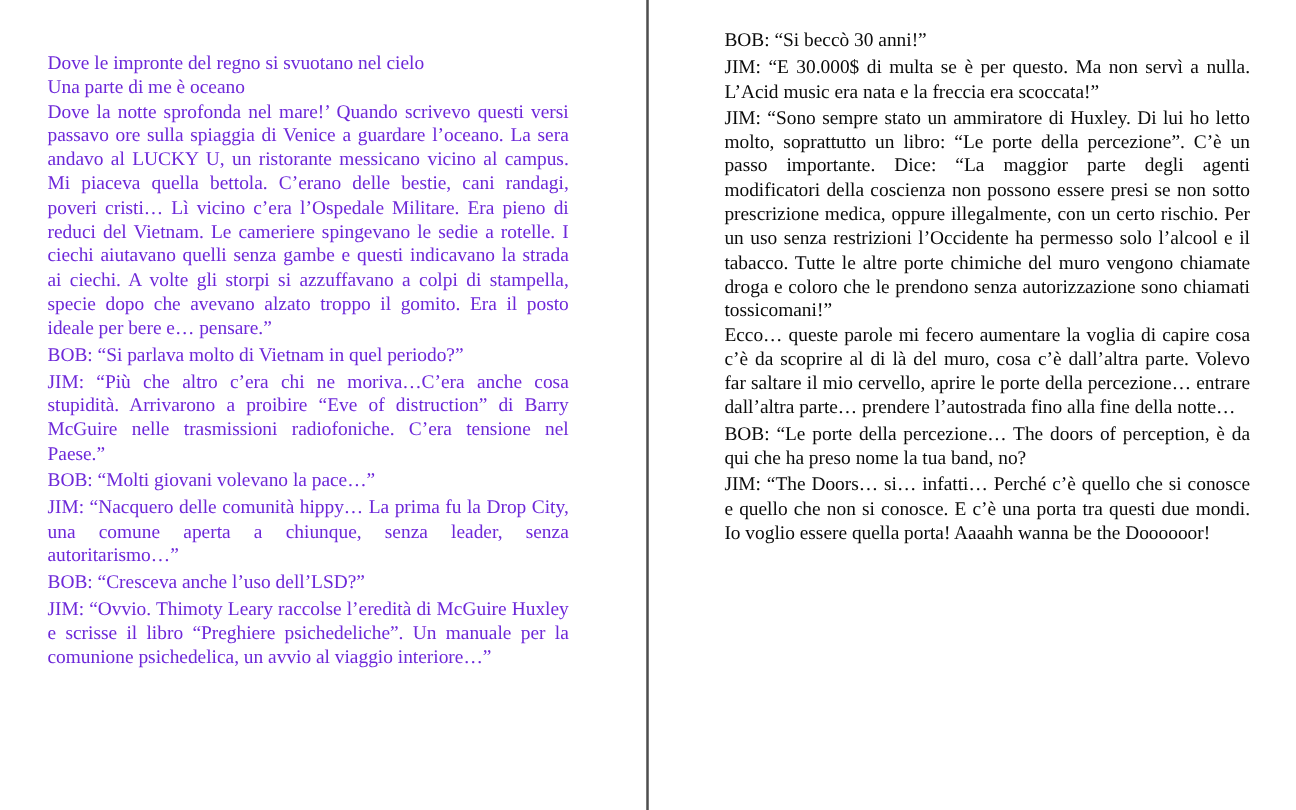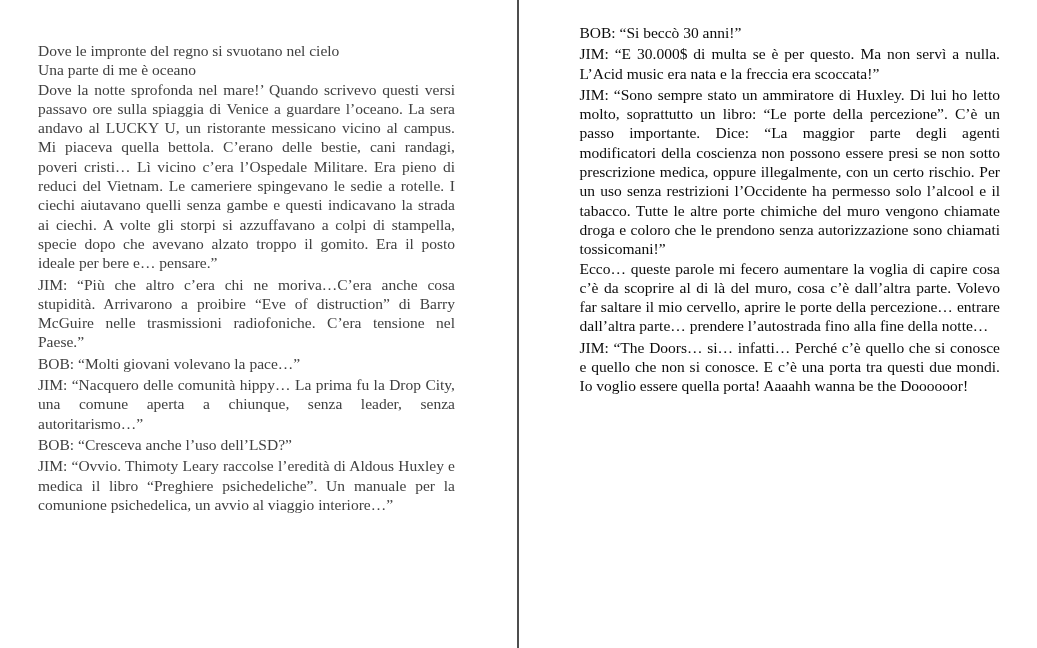--- a/index.html
+++ b/index.html
@@ -47,31 +47,33 @@
     white-space: pre-line;
   }
   .para + .para {
     margin-top: 2px;
   }
 </style>
 </head>
 <body>
 
 <div class="spread" style="background: rgb(255, 255, 255);">
-  <div class="page page-left" style="color: #404040;">
+  <div class="page page-left" style="color: #6d28d9;">
     <p class="para">Dove le impronte del regno si svuotano nel cielo
 Una parte di me è oceano
 Dove la notte sprofonda nel mare!’ Quando scrivevo questi versi passavo ore sulla spiaggia di Venice a guardare l’oceano. La sera andavo al LUCKY U, un ristorante messicano vicino al campus. Mi piaceva quella bettola. C’erano delle bestie, cani randagi, poveri cristi… Lì vicino c’era l’Ospedale Militare. Era pieno di reduci del Vietnam. Le cameriere spingevano le sedie a rotelle. I ciechi aiutavano quelli senza gambe e questi indicavano la strada ai ciechi. A volte gli storpi si azzuffavano a colpi di stampella, specie dopo che avevano alzato troppo il gomito. Era il posto ideale per bere e… pensare.”</p>
+    <p class="para">BOB: “Si parlava molto di Vietnam in quel periodo?”</p>
     <p class="para">JIM: “Più che altro c’era chi ne moriva…C’era anche cosa stupidità. Arrivarono a proibire “Eve of distruction” di Barry McGuire nelle trasmissioni radiofoniche. C’era tensione nel Paese.”</p>
     <p class="para">BOB: “Molti giovani volevano la pace…”</p>
     <p class="para">JIM: “Nacquero delle comunità hippy… La prima fu la Drop City, una comune aperta a chiunque, senza leader, senza autoritarismo…”</p>
     <p class="para">BOB: “Cresceva anche l’uso dell’LSD?”</p>
-    <p class="para">JIM: “Ovvio. Thimoty Leary raccolse l’eredità di Aldous Huxley e medica il libro “Preghiere psichedeliche”. Un manuale per la comunione psichedelica, un avvio al viaggio interiore…”</p>
+    <p class="para">JIM: “Ovvio. Thimoty Leary raccolse l’eredità di McGuire Huxley e scrisse il libro “Preghiere psichedeliche”. Un manuale per la comunione psichedelica, un avvio al viaggio interiore…”</p>
   </div>
   <div class="divider" style="background: rgb(78, 78, 78);"></div>
   <div class="page page-right" style="color: rgb(11, 11, 11);">
     <p class="para">BOB: “Si beccò 30 anni!”</p>
     <p class="para">JIM: “E 30.000$ di multa se è per questo. Ma non servì a nulla. L’Acid music era nata e la freccia era scoccata!”</p>
     <p class="para">JIM: “Sono sempre stato un ammiratore di Huxley. Di lui ho letto molto, soprattutto un libro: “Le porte della percezione”. C’è un passo importante. Dice: “La maggior parte degli agenti modificatori della coscienza non possono essere presi se non sotto prescrizione medica, oppure illegalmente, con un certo rischio. Per un uso senza restrizioni l’Occidente ha permesso solo l’alcool e il tabacco. Tutte le altre porte chimiche del muro vengono chiamate droga e coloro che le prendono senza autorizzazione sono chiamati tossicomani!”
 Ecco… queste parole mi fecero aumentare la voglia di capire cosa c’è da scoprire al di là del muro, cosa c’è dall’altra parte. Volevo far saltare il mio cervello, aprire le porte della percezione… entrare dall’altra parte… prendere l’autostrada fino alla fine della notte…</p>
+    <p class="para">BOB: “Le porte della percezione… The doors of perception, è da qui che ha preso nome la tua band, no?</p>
     <p class="para">JIM: “The Doors… si… infatti… Perché c’è quello che si conosce e quello che non si conosce. E c’è una porta tra questi due mondi. Io voglio essere quella porta! Aaaahh wanna be the Doooooor!</p>
   </div>
 </div>
 
 </body></html>

